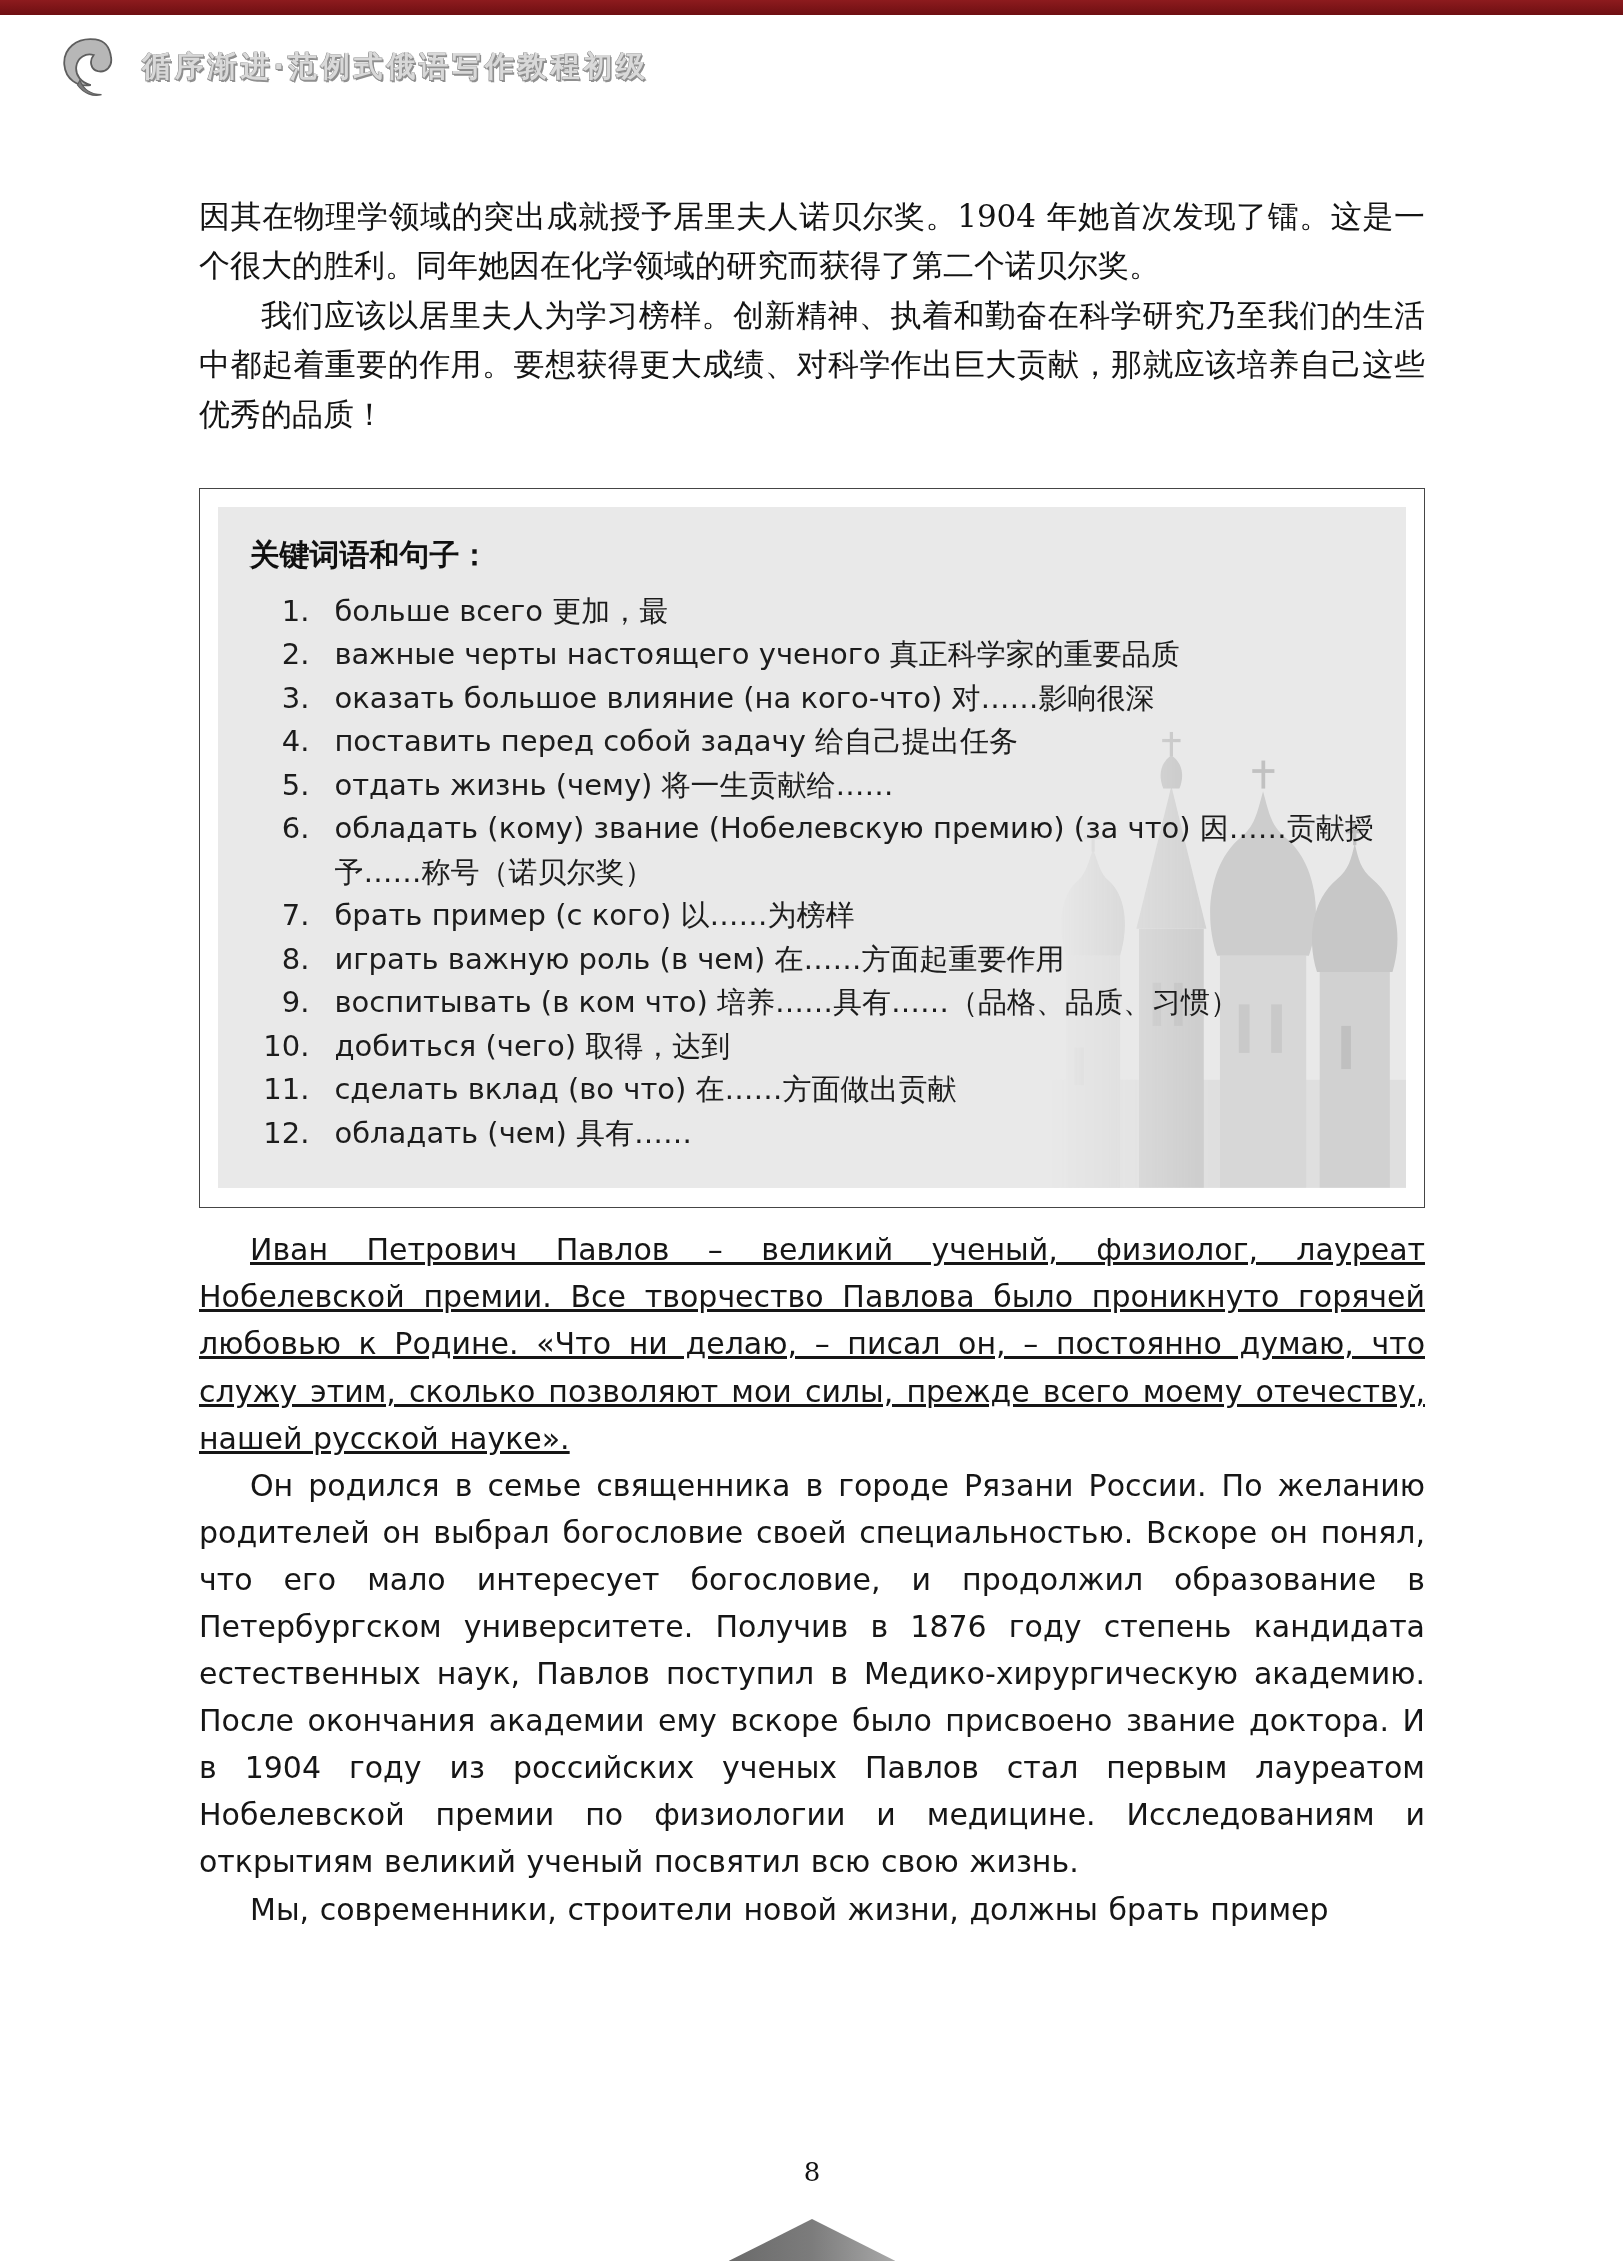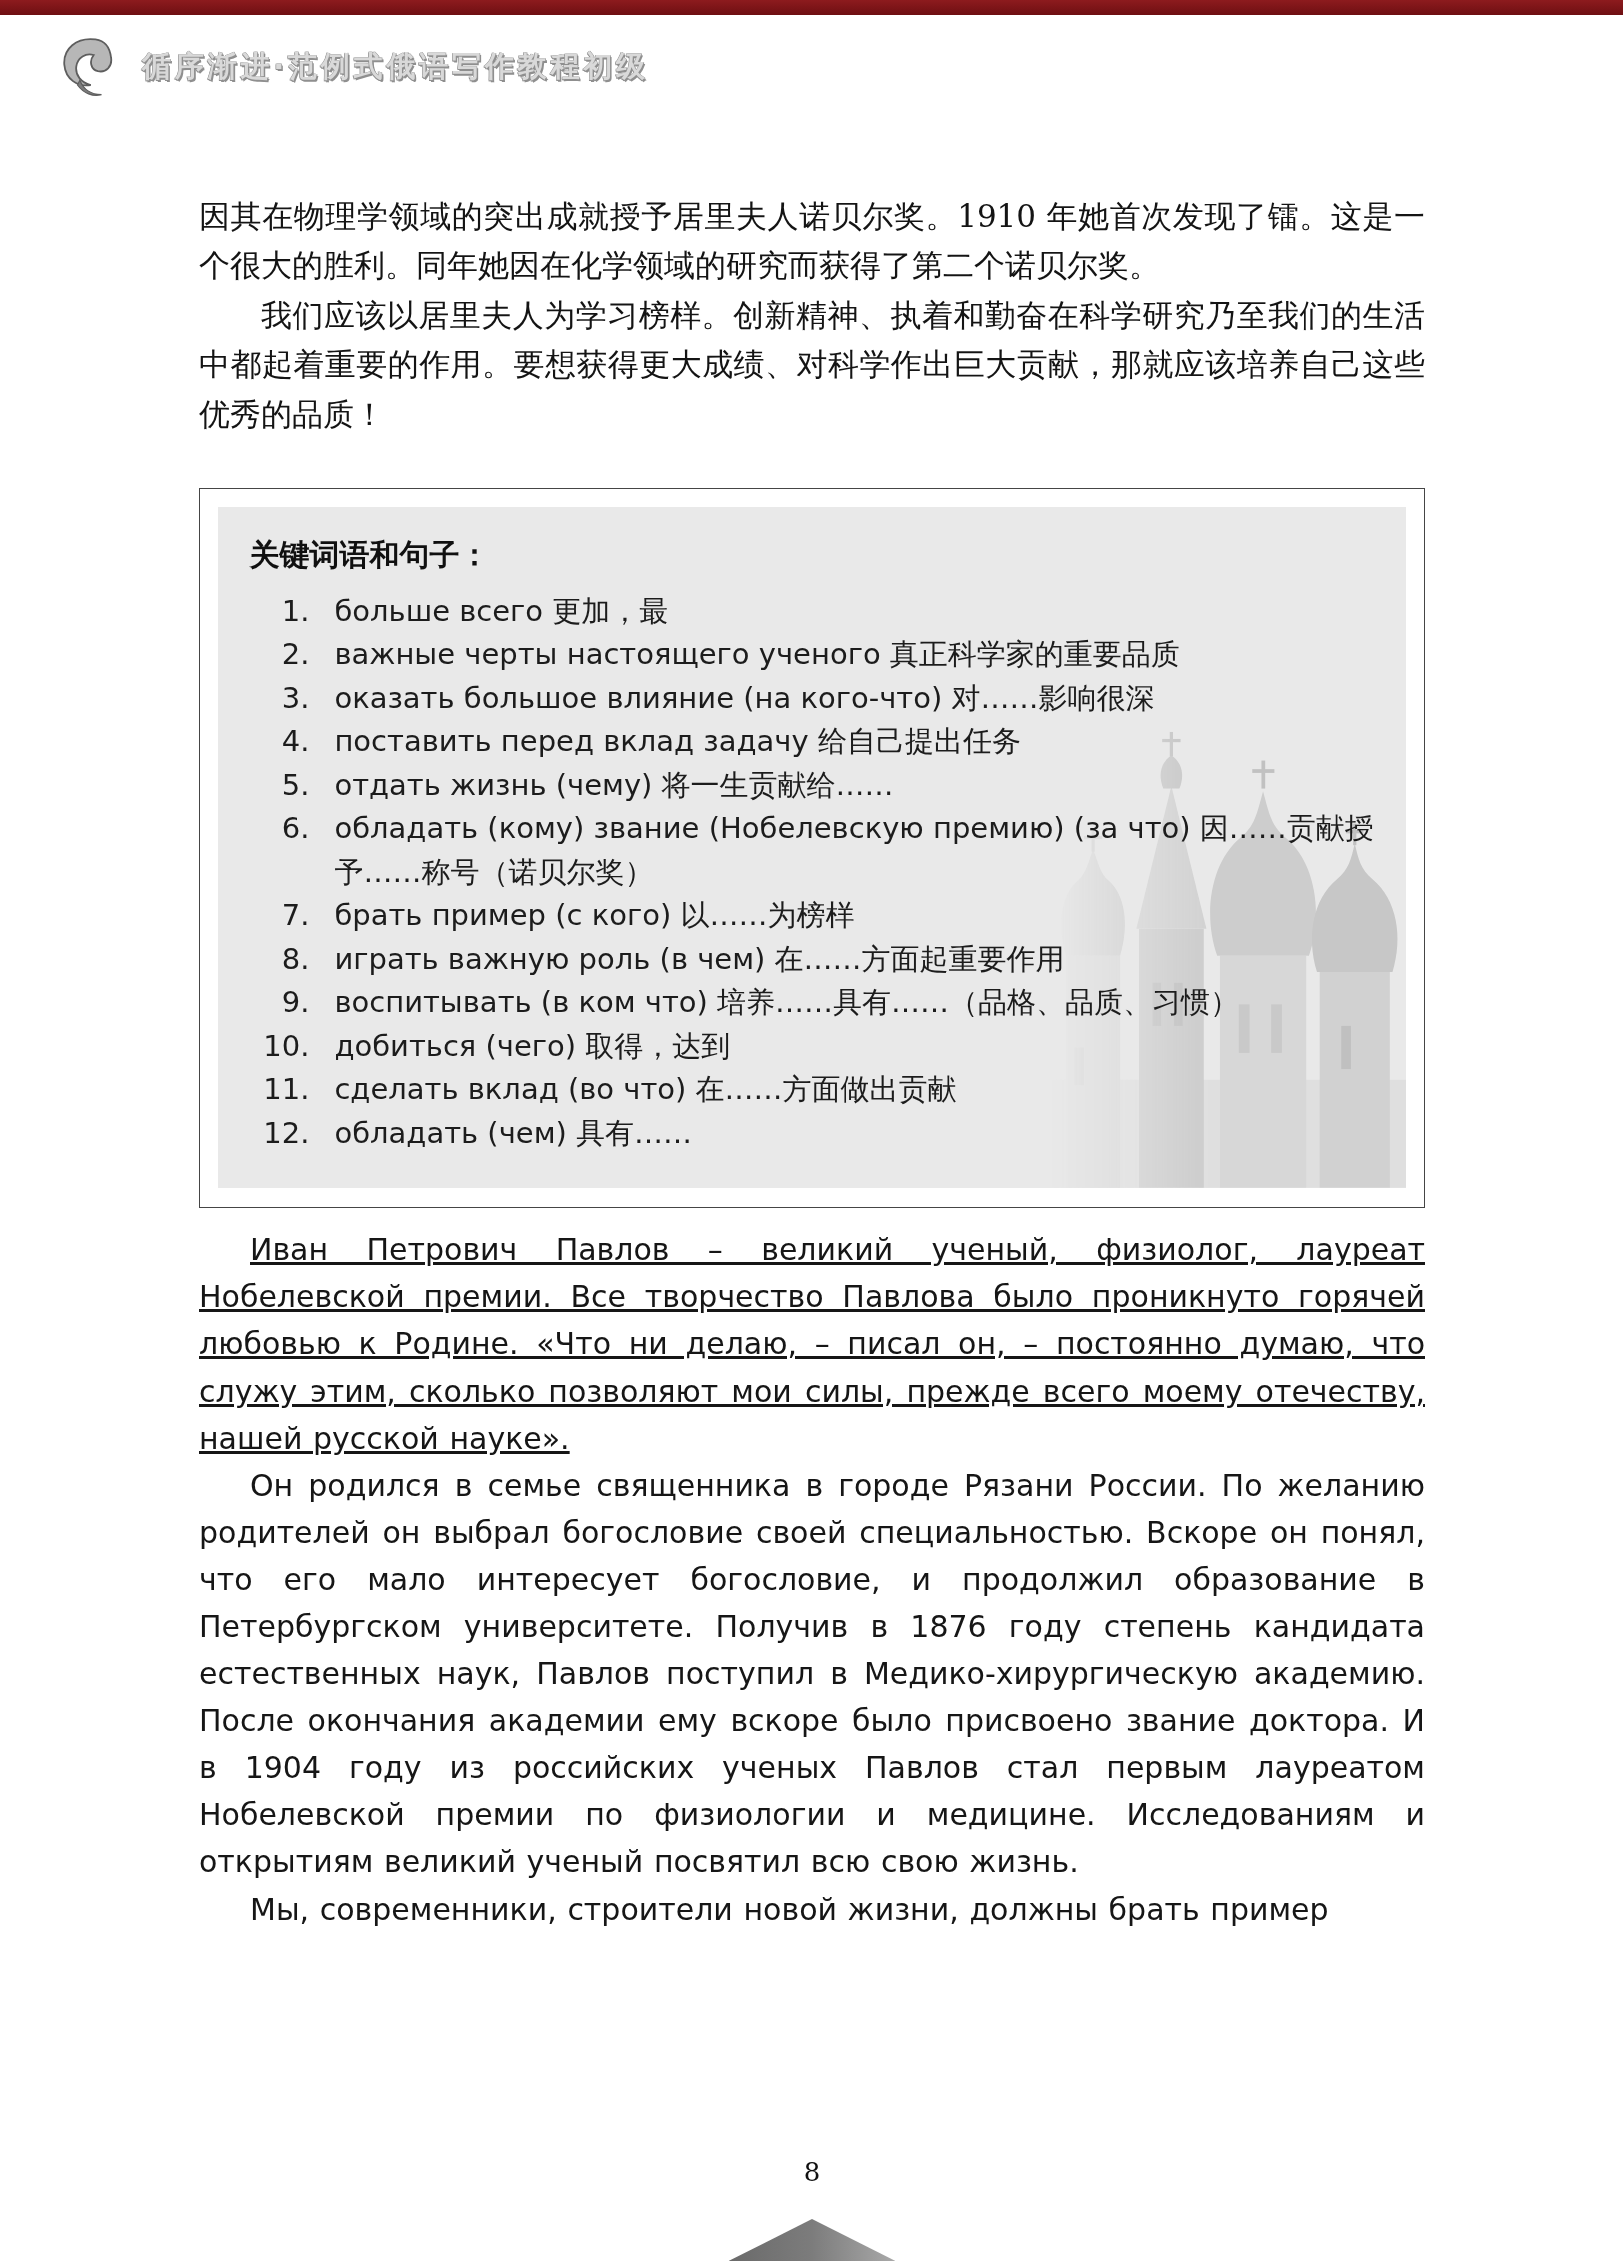--- a/index.html
+++ b/index.html
@@ -112,21 +112,21 @@
   <div class="header">
     <svg class="logo" viewBox="0 0 110 100" aria-hidden="true">
       <path d="M60,4 C28,0 6,20 8,46 C10,70 30,84 52,80 C36,76 26,64 28,49 C30,34 44,26 57,30 C49,40 52,54 64,57 C78,60 88,49 86,35 C84,17 75,6 60,4 Z" fill="#b7b7b7" stroke="#5e5e5e" stroke-width="3"></path>
       <path d="M34,72 C40,88 54,96 70,96 C56,100 40,94 30,80 Z" fill="#7d7d7d" stroke="#5e5e5e" stroke-width="2"></path>
     </svg>
     <div class="header-title">循序渐进·范例式俄语写作教程初级</div>
   </div>
 
   <div class="content">
 
-    <p class="cn">因其在物理学领域的突出成就授予居里夫人诺贝尔奖。1910 年她首次发现了镭。这是一个很大的胜利。同年她因在化学领域的研究而获得了第二个诺贝尔奖。</p>
+    <p class="cn">因其在物理学领域的突出成就授予居里夫人诺贝尔奖。1904 年她首次发现了镭。这是一个很大的胜利。同年她因在化学领域的研究而获得了第二个诺贝尔奖。</p>
     <p class="cn indent">我们应该以居里夫人为学习榜样。创新精神、执着和勤奋在科学研究乃至我们的生活中都起着重要的作用。要想获得更大成绩、对科学作出巨大贡献，那就应该培养自己这些优秀的品质！</p>
 
     <div class="keybox">
       <div class="keybox-inner">
 
         <svg class="cathedral" viewBox="0 0 660 900" aria-hidden="true">
           <rect x="0" y="700" width="660" height="200" fill="#dedede"></rect>
           <rect x="30" y="470" width="100" height="430" fill="#d2d2d2"></rect>
           <path d="M30,470 C12,410 22,355 52,330 C66,318 70,300 80,272 C90,300 94,318 108,330 C138,355 148,410 130,470 Z" fill="#c6c6c6"></path>
           <rect x="77" y="235" width="6" height="42" fill="#bdbdbd"></rect>
@@ -162,21 +162,21 @@
           <li>
               <span class="num">2.</span>
               <span class="txt">важные черты настоящего ученого 真正科学家的重要品质</span>
             </li>
           <li>
               <span class="num">3.</span>
               <span class="txt">оказать большое влияние (на кого-что) 对……影响很深</span>
             </li>
           <li>
               <span class="num">4.</span>
-              <span class="txt">поставить перед вклад задачу 给自己提出任务</span>
+              <span class="txt">поставить перед собой задачу 给自己提出任务</span>
             </li>
           <li>
               <span class="num">5.</span>
               <span class="txt">отдать жизнь (чему) 将一生贡献给……</span>
             </li>
           <li>
               <span class="num">6.</span>
               <span class="txt">обладать (кому) звание (Нобелевскую премию) (за что) 因……贡献授予……称号（诺贝尔奖）</span>
             </li>
           <li>

